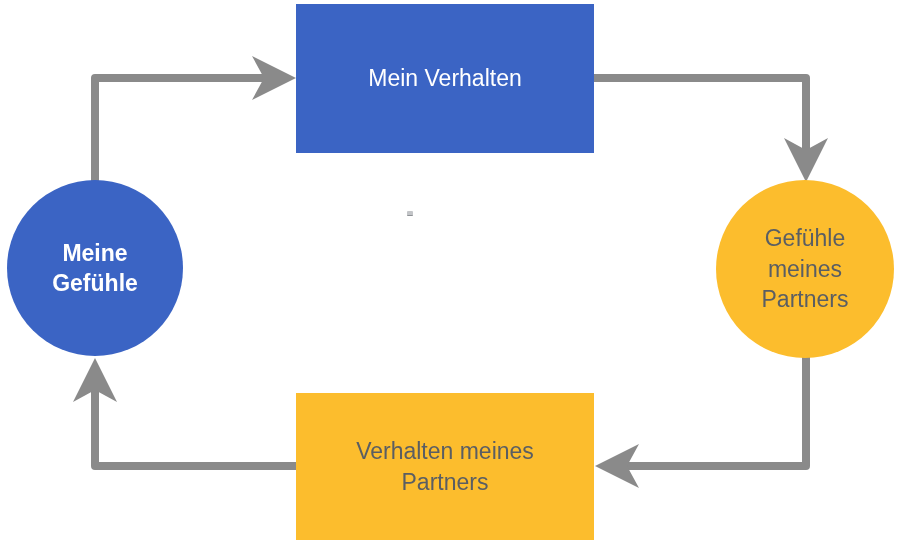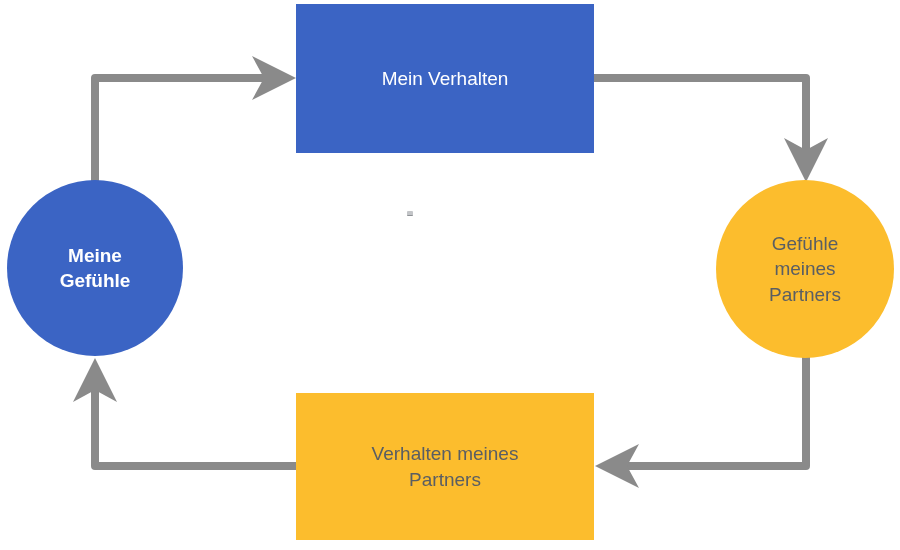--- a/index.html
+++ b/index.html
@@ -22,21 +22,21 @@
     width: 900px;
     height: 550px;
     pointer-events: none;
   }
   .node {
     position: absolute;
     display: flex;
     align-items: center;
     justify-content: center;
     text-align: center;
-    font-size: 19px;
+    font-size: 23px;
     line-height: 1.32;
     white-space: pre-line;
     box-sizing: border-box;
   }
   .node-rect-top {
     left: 296px;
     top: 4px;
     width: 298px;
     height: 149px;
     background: #3B64C4;

